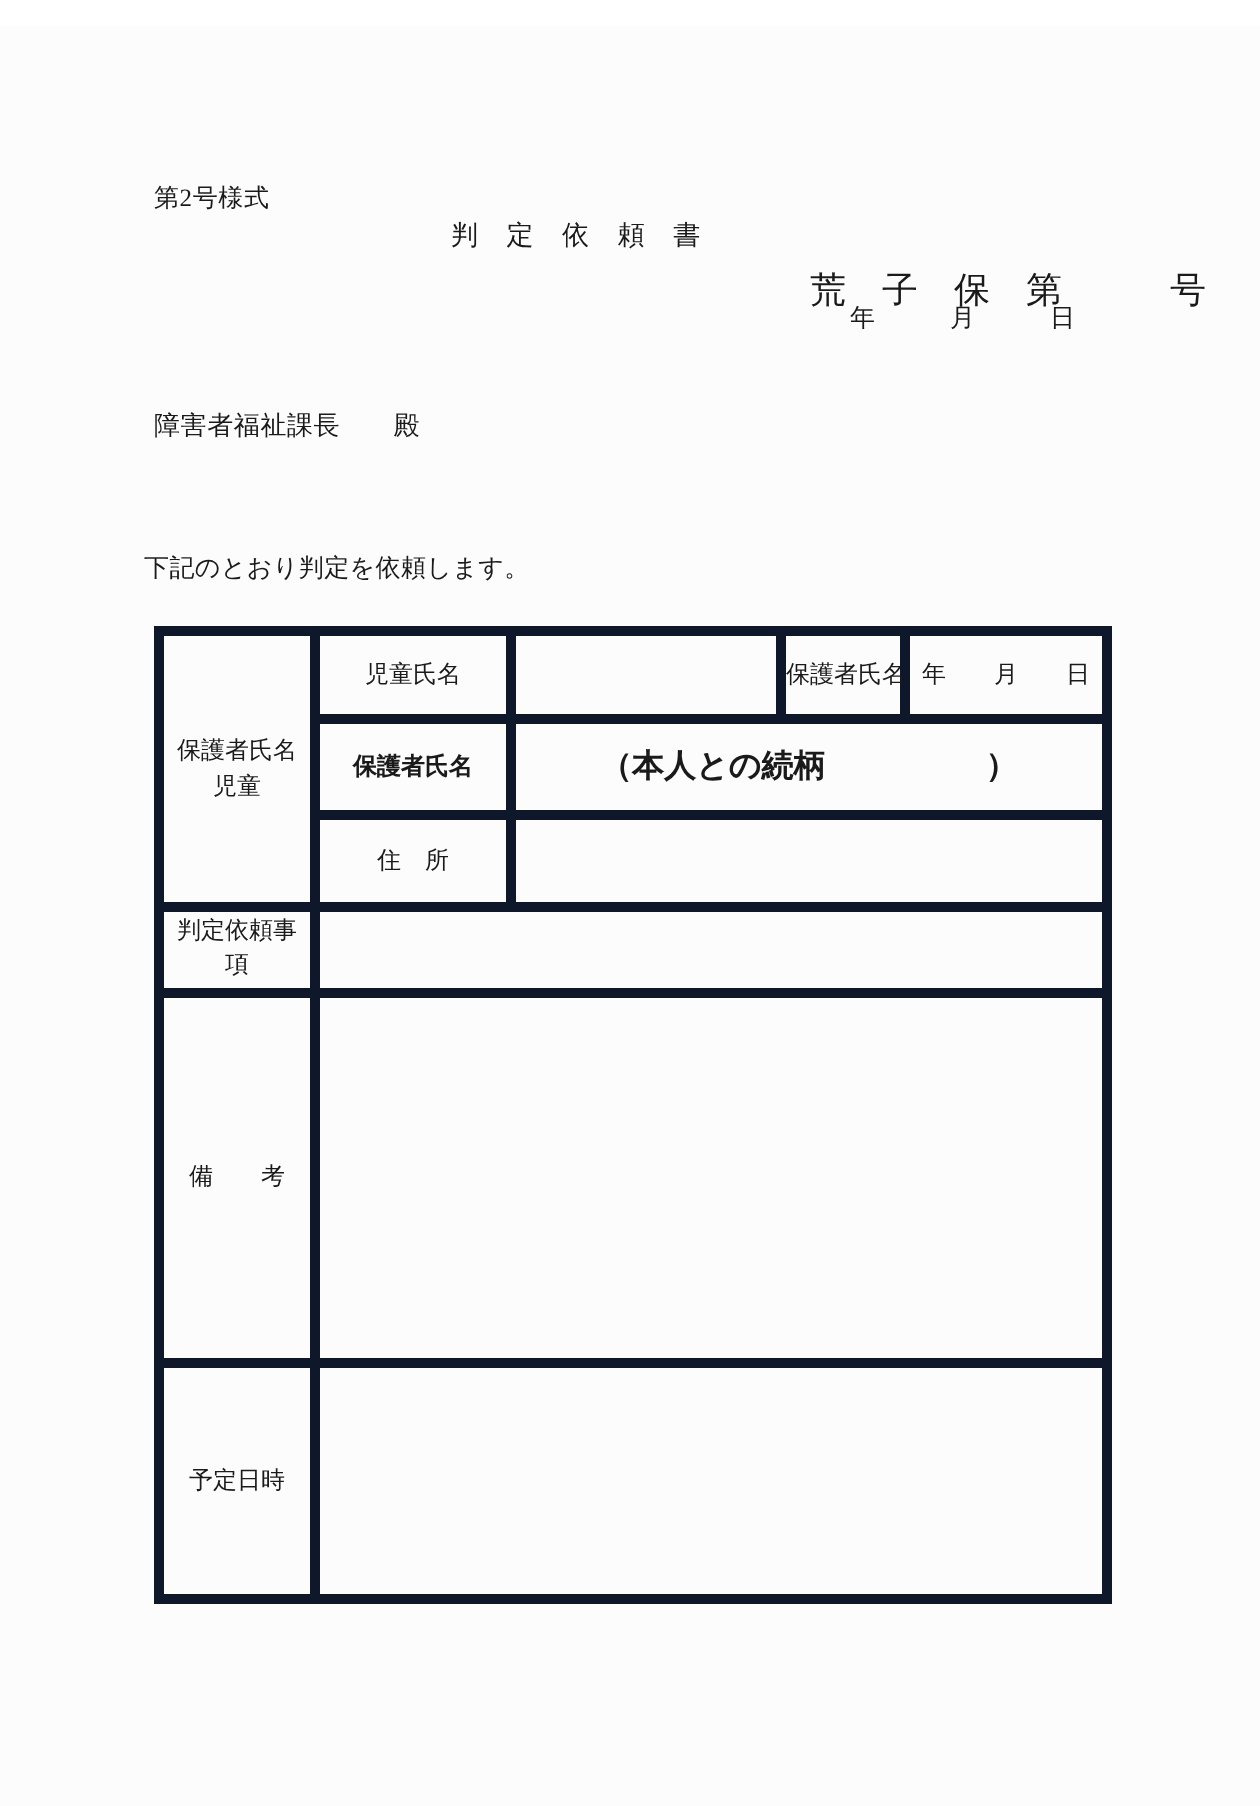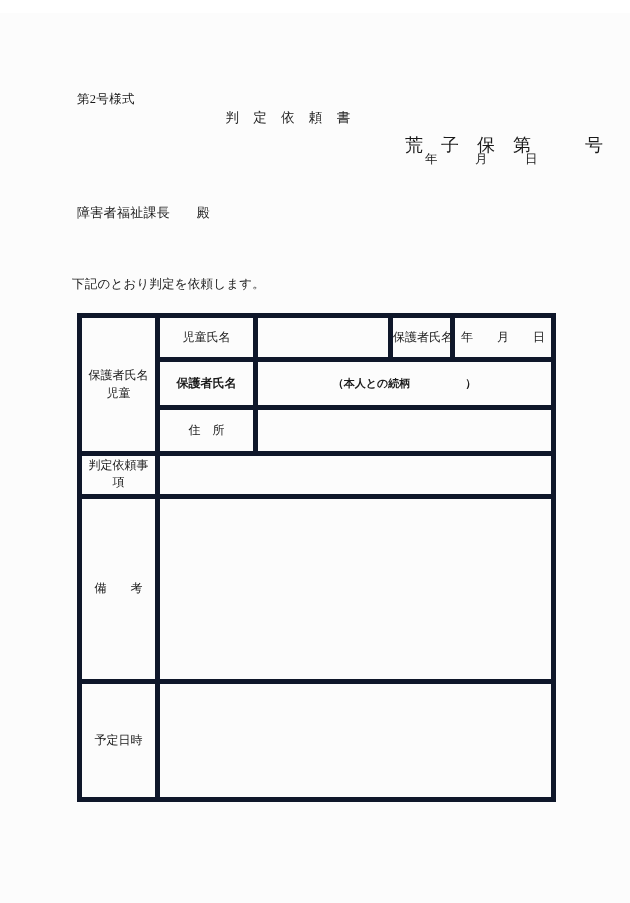--- a/index.html
+++ b/index.html
@@ -106,21 +106,21 @@
   .c-dobval { width: 101px; }
 
   .r-name   { height: 44px; }
   .r-guard  { height: 48px; font-weight: bold; }
   .r-addr   { height: 46px; }
   .r-matter { height: 43px; font-family: Liberation Mono, monospace; }
   .r-remark { height: 185px; }
   .r-sched  { height: 118px; font-family: Liberation Serif, serif; }
 
   .cell-blank { }
-  .guard-val  { font-size: 11px; }
+  .guard-val  { font-size: 16px; }
 </style>
 </head>
 <body>
 
 <div class="page">
 
   <div class="form-code">第2号様式</div>
 
   <div class="doc-title">判　定　依　頼　書</div>
 

